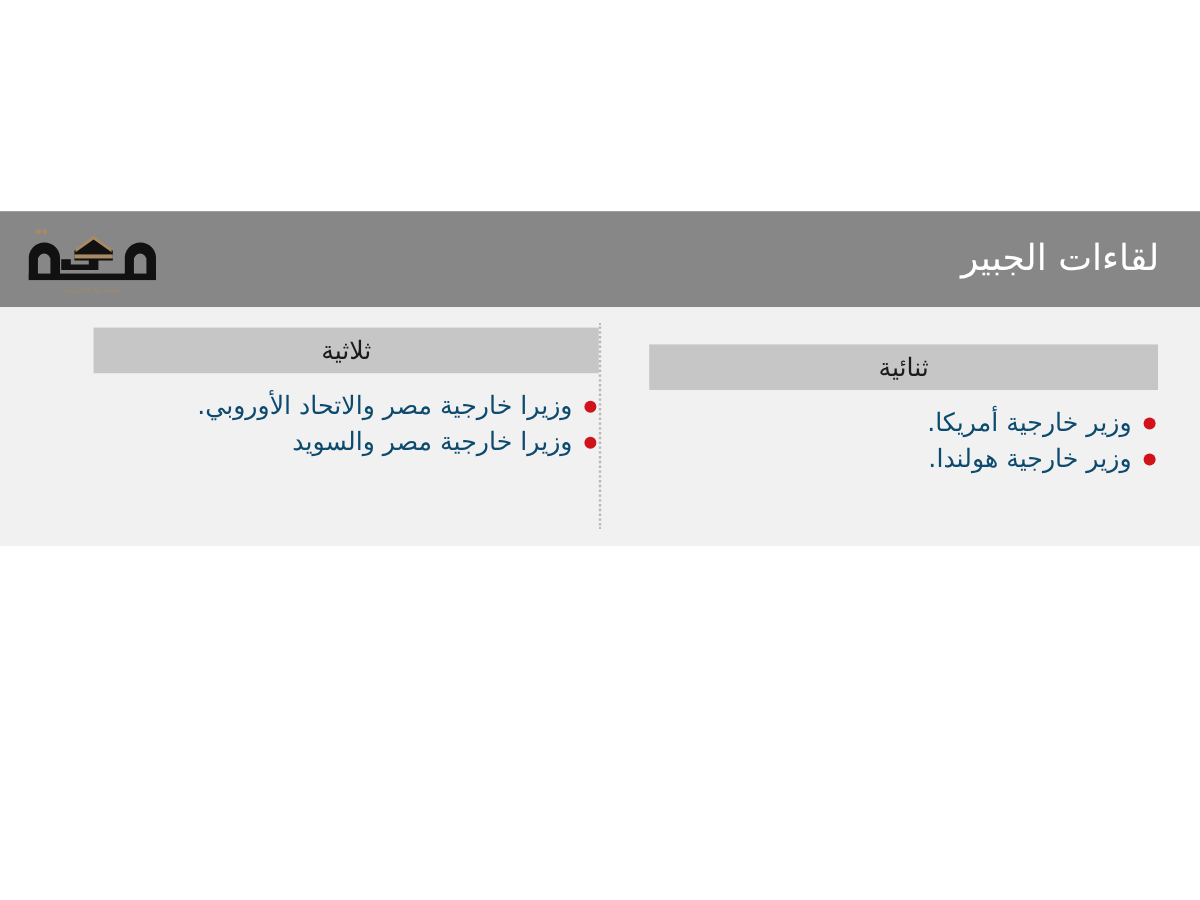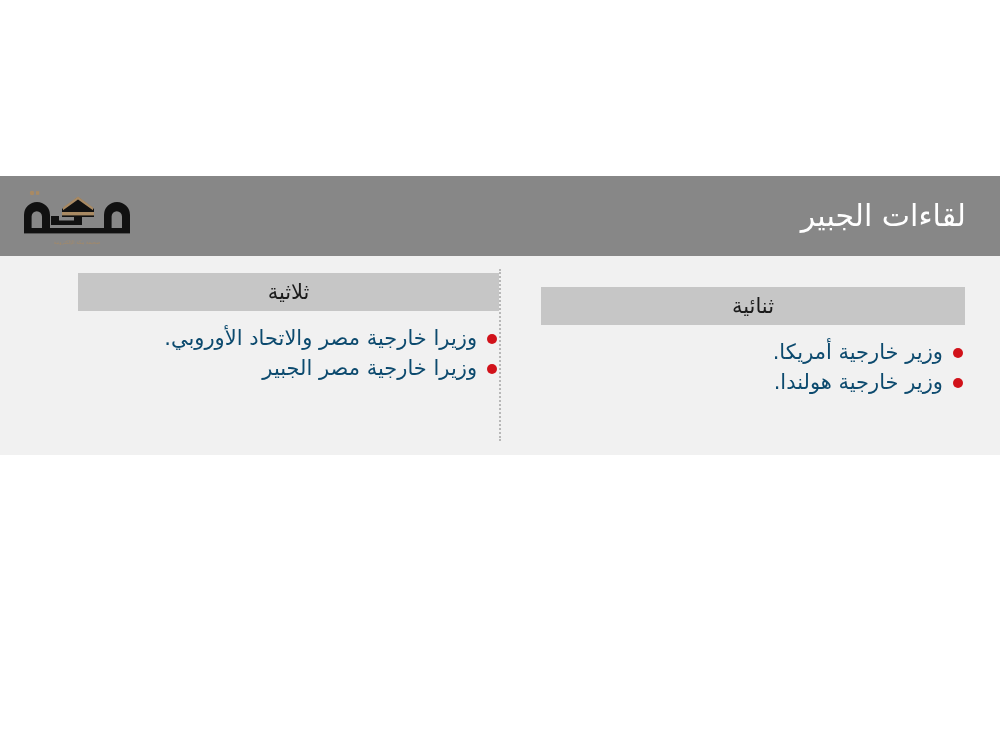--- a/index.html
+++ b/index.html
@@ -184,19 +184,19 @@
 
     <div class="column col-left">
       <div class="col-head">ثلاثية</div>
       <ul class="bullets">
         <li>
           <span class="dot"></span>
           <span>وزيرا خارجية مصر والاتحاد الأوروبي.</span>
         </li>
         <li>
           <span class="dot"></span>
-          <span>وزيرا خارجية مصر الجبير</span>
+          <span>وزيرا خارجية مصر والسويد</span>
         </li>
       </ul>
     </div>
 
   </div>
 </div>
 
 </body></html>

